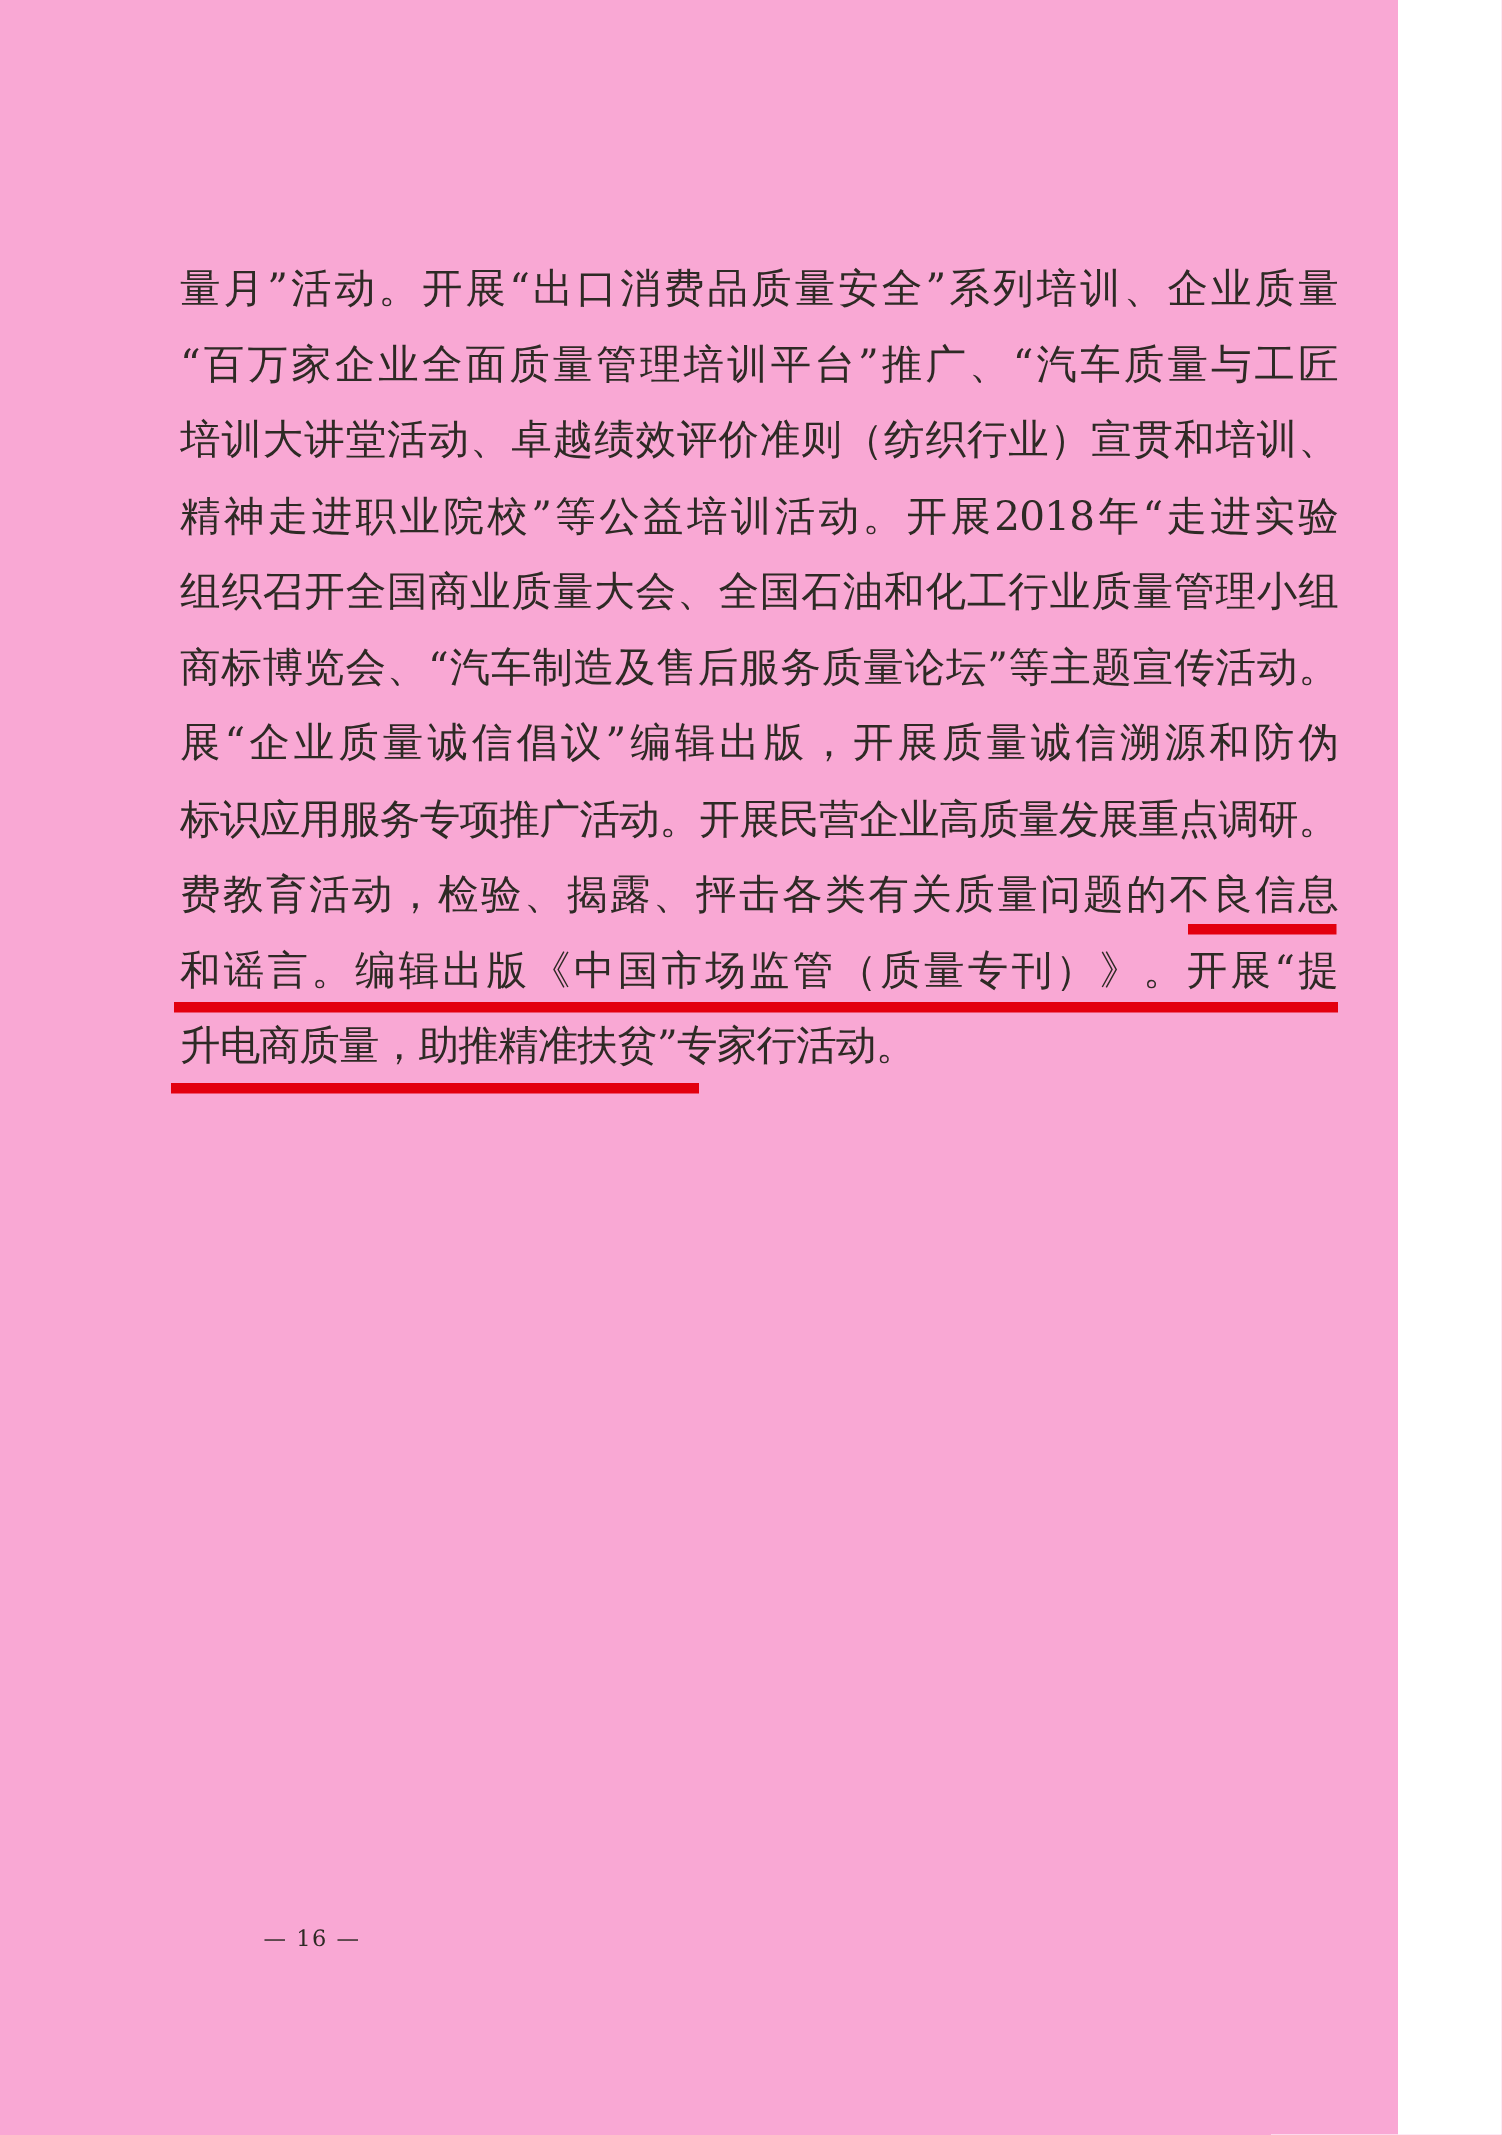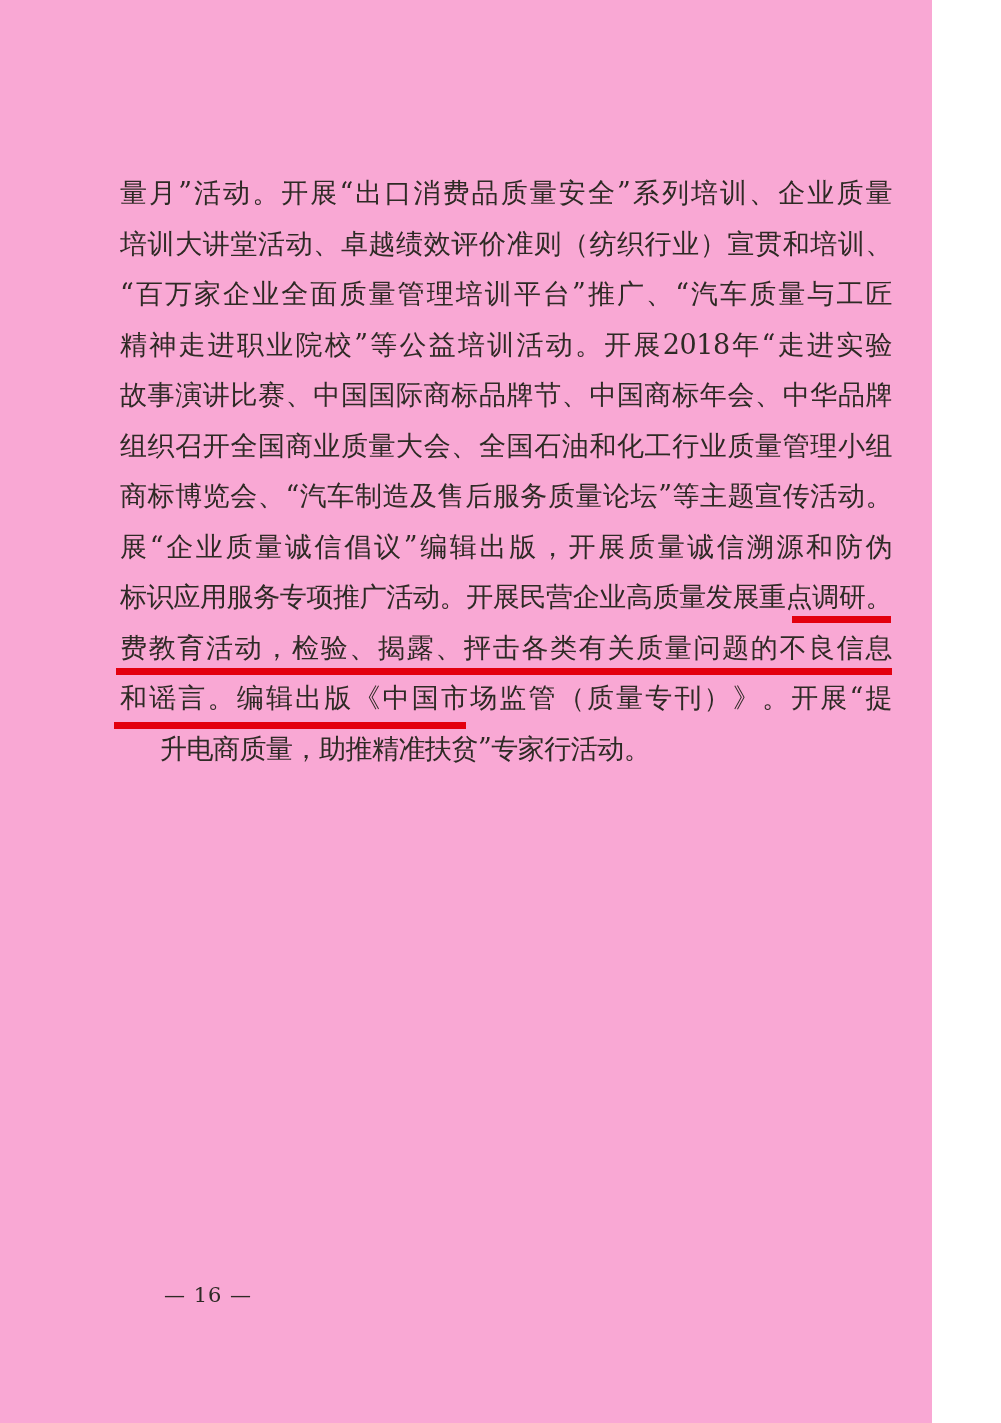--- a/index.html
+++ b/index.html
@@ -30,51 +30,49 @@
     text-align: justify;
     text-align-last: justify;
     text-justify: inter-character;
     overflow: hidden;
   }
   .line.tight {
     letter-spacing: -1.5px;
   }
   .line.last {
     text-align-last: left;
-    margin-left: 40px;
   }
   .red-underline {
     position: absolute;
     background: #e3000f;
   }
   .u1 { left: 792px; top: 616px; width: 99px;  height: 7px; }
   .u2 { left: 116px; top: 668px; width: 776px; height: 7px; }
   .u3 { left: 114px; top: 722px; width: 352px; height: 7px; }
   .page-number {
     position: absolute;
     left: 150px;
     top: 1283px;
     width: 116px;
     text-align: center;
-    font-size: 21px;
+    font-size: 15px;
     letter-spacing: 1px;
     color: #2e2a25;
   }
 </style>
 </head>
 <body>
 
 <div class="page">
 
   <div class="text-block">
     <div class="line">量月”活动。开展“出口消费品质量安全”系列培训、企业质量</div>
+    <div class="line">“百万家企业全面质量管理培训平台”推广、“汽车质量与工匠</div>
     <div class="line">培训大讲堂活动、卓越绩效评价准则（纺织行业）宣贯和培训、</div>
-    <div class="line">“百万家企业全面质量管理培训平台”推广、“汽车质量与工匠</div>
     <div class="line">精神走进职业院校”等公益培训活动。开展2018年“走进实验</div>
-    <div class="line">故事演讲比赛、中国国际商标品牌节、中国商标年会、中华品牌</div>
     <div class="line">组织召开全国商业质量大会、全国石油和化工行业质量管理小组</div>
     <div class="line">商标博览会、“汽车制造及售后服务质量论坛”等主题宣传活动。</div>
     <div class="line">展“企业质量诚信倡议”编辑出版，开展质量诚信溯源和防伪</div>
     <div class="line">标识应用服务专项推广活动。开展民营企业高质量发展重点调研。</div>
     <div class="line">费教育活动，检验、揭露、抨击各类有关质量问题的不良信息</div>
     <div class="line">和谣言。编辑出版《中国市场监管（质量专刊）》。开展“提</div>
     <div class="line last">升电商质量，助推精准扶贫”专家行活动。</div>
   </div>
 
   <div class="red-underline u1" style="background: rgb(227, 0, 15);"></div>

